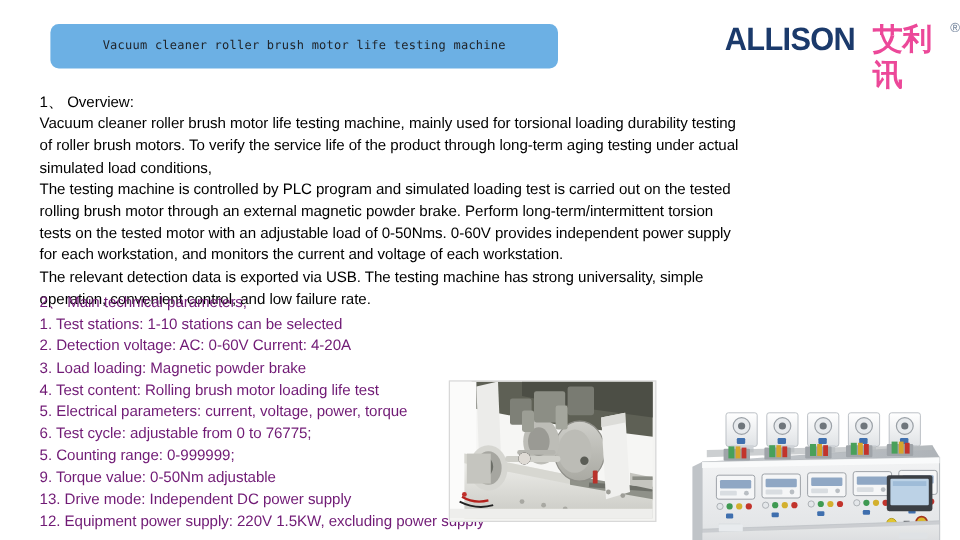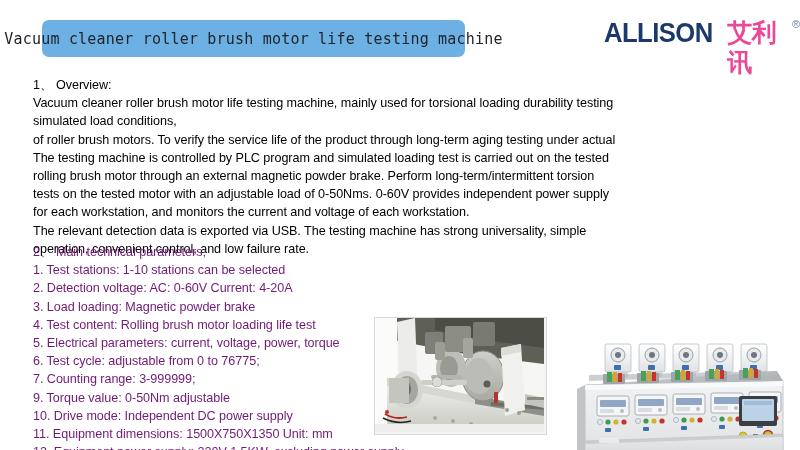--- a/index.html
+++ b/index.html
@@ -26,21 +26,21 @@
     left: 42px; top: 20px;
     width: 423px; height: 37px;
     background: #6cb0e4;
     border-radius: 7px;
     display: flex;
     align-items: center;
     justify-content: center;
   }
   #title-banner .title-text {
     font-family: "DejaVu Sans Mono", "Liberation Mono", monospace;
-    font-size: 15px;
+    font-size: 10px;
     letter-spacing: 0.2px;
     color: #20252b;
     white-space: nowrap;
   }
 
   
   #logo {
     position: absolute;
     left: 604px; top: 18px;
     display: flex;
@@ -136,42 +136,41 @@
     <span class="logo-reg">®</span>
   </div>
 
 </div>
 
 <div id="content">
 
   <div class="para-block" id="overview-block">
     <div class="para-line">1、 Overview:</div>
     <div class="para-line">Vacuum cleaner roller brush motor life testing machine, mainly used for torsional loading durability testing</div>
+    <div class="para-line">of roller brush motors. To verify the service life of the product through long-term aging testing under actual</div>
     <div class="para-line">simulated load conditions,</div>
-    <div class="para-line">of roller brush motors. To verify the service life of the product through long-term aging testing under actual</div>
     <div class="para-line">The testing machine is controlled by PLC program and simulated loading test is carried out on the tested</div>
     <div class="para-line">rolling brush motor through an external magnetic powder brake. Perform long-term/intermittent torsion</div>
     <div class="para-line">tests on the tested motor with an adjustable load of 0-50Nms. 0-60V provides independent power supply</div>
     <div class="para-line">for each workstation, and monitors the current and voltage of each workstation.</div>
     <div class="para-line">The relevant detection data is exported via USB. The testing machine has strong universality, simple</div>
     <div class="para-line">operation, convenient control, and low failure rate.</div>
   </div>
 
   <div class="para-block" id="params-block">
     <div class="params-line">2、 Main technical parameters;</div>
     <div class="params-line">1. Test stations: 1-10 stations can be selected</div>
     <div class="params-line">2. Detection voltage: AC: 0-60V Current: 4-20A</div>
     <div class="params-line">3. Load loading: Magnetic powder brake</div>
     <div class="params-line">4. Test content: Rolling brush motor loading life test</div>
     <div class="params-line">5. Electrical parameters: current, voltage, power, torque</div>
     <div class="params-line">6. Test cycle: adjustable from 0 to 76775;</div>
-    <div class="params-line">7. Counting range: 3-999999;</div>
+    <div class="params-line">5. Counting range: 0-999999;</div>
     <div class="params-line">9. Torque value: 0-50Nm adjustable</div>
-    <div class="params-line">10. Drive mode: Independent DC power supply</div>
-    <div class="params-line">11. Equipment dimensions: 1500X750X1350 Unit: mm</div>
+    <div class="params-line">13. Drive mode: Independent DC power supply</div>
     <div class="params-line">12. Equipment power supply: 220V 1.5KW, excluding power supply</div>
   </div>
 
   <div class="photo" id="photo-mechanism">
     <svg width="169" height="114" viewBox="0 0 169 114">
       <defs>
         <linearGradient id="mg1" x1="0" y1="0" x2="0" y2="1">
           <stop offset="0" stop-color="#cfcfca"></stop>
           <stop offset="1" stop-color="#a9a9a2"></stop>
         </linearGradient>

